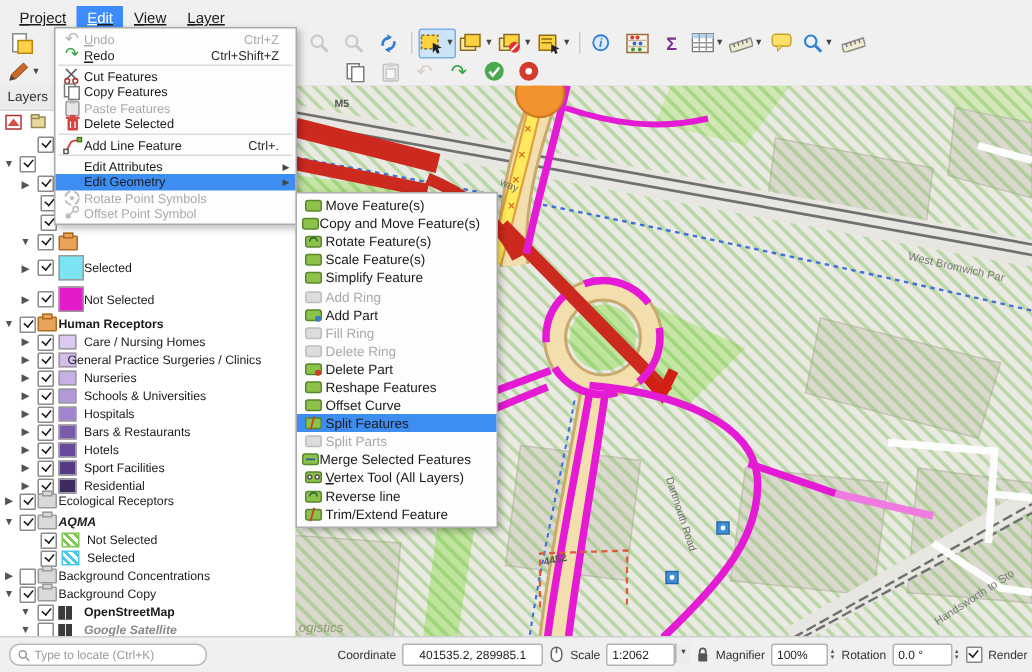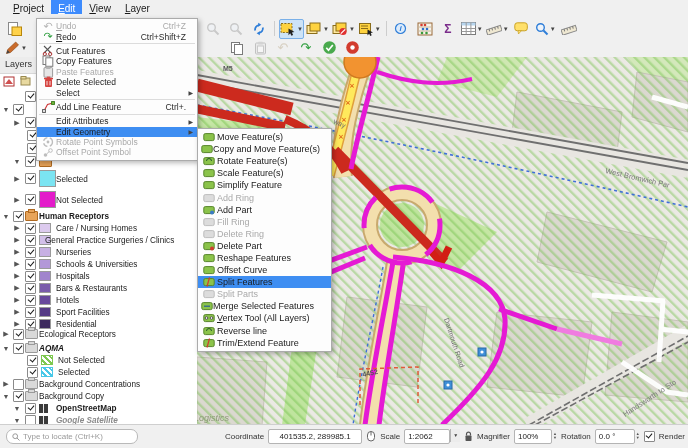--- a/index.html
+++ b/index.html
@@ -1,20 +1,20 @@
 <!DOCTYPE html>
 <html><head>
 <meta charset="utf-8">
 <style>
   html,body{margin:0;padding:0;background:#fff;}
   #app{position:relative;width:688px;height:448px;background:#f0f0f0;overflow:hidden;
        font-family:"Liberation Sans",sans-serif;box-shadow:inset 0 0 0 1px #b4b4b4;}
   
   #menubar{position:absolute;left:0;top:0;right:0;height:18px;background:#f0f0f0;
-           border-bottom:1px solid #dcdcdc;display:flex;align-items:flex-start;padding-left:6px;font-size:10px;color:#1a1a1a;}
+           border-bottom:1px solid #dcdcdc;display:flex;align-items:flex-end;padding-left:6px;font-size:10px;color:#1a1a1a;text-decoration:underline;}
   .mitem{padding:3px 7px 0 7px;}
   .mitem.active{background:#3d8bfd;color:#fff;}
   
   #toolbar{position:absolute;left:0;top:18px;right:0;height:39px;background:#f0f0f0;border-bottom:1px solid #cfcfcf;}
   .trow{position:absolute;display:flex;align-items:center;gap:1px;height:19px;}
   #row1l{left:4px;top:1px}#row1r{left:202px;top:1px}
   #row2l{left:3px;top:20px}#row2r{left:226px;top:20px}
   .tbtn{height:18px;min-width:20px;display:flex;align-items:center;justify-content:center;border:1px solid transparent;border-radius:2px;}
   .tbtn.pressed{background:#cde3f7;border-color:#7ab0e8;}
   .tbtn.disabled{opacity:.45;}
@@ -653,26 +653,20 @@
             <rect x="1" y="1.8" width="9" height="1.5" fill="#d64541"></rect>
             <rect x="3.8" y=".6" width="3.4" height="1.3" fill="#d64541"></rect>
             <line x1="4" y1="5" x2="4" y2="9.3" stroke="#fff" stroke-width=".8"></line>
             <line x1="7" y1="5" x2="7" y2="9.3" stroke="#fff" stroke-width=".8"></line>
           </svg>
         </span>
         <span class="mlabel">Delete Selected</span>
         <span class="msc"></span>
         <span class="marr"></span>
       </div>
-      <div class="mrow">
-        <span class="micon"></span>
-        <span class="mlabel">Select</span>
-        <span class="msc"></span>
-        <span class="marr">▶</span>
-      </div>
       <div class="msep"></div>
       <div class="mrow">
         <span class="micon">
           <svg width="13" height="12" viewBox="0 0 13 12">
             <path d="M2 10L5.5 3.5 11 2" fill="none" stroke="#cc3333" stroke-width="1.1"></path>
             <rect x=".6" y="8.6" width="2.8" height="2.8" fill="#fff" stroke="#555"></rect>
             <rect x="9.6" y=".6" width="2.8" height="2.8" fill="#7ac143" stroke="#3a7a1a"></rect>
           </svg>
         </span>
         <span class="mlabel">Add Line Feature</span>

